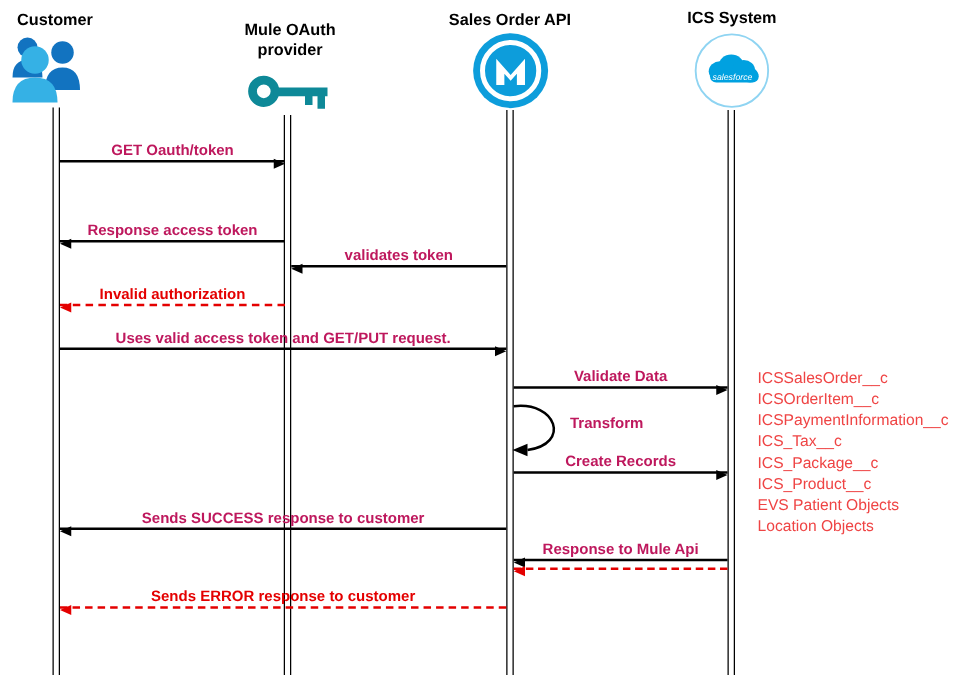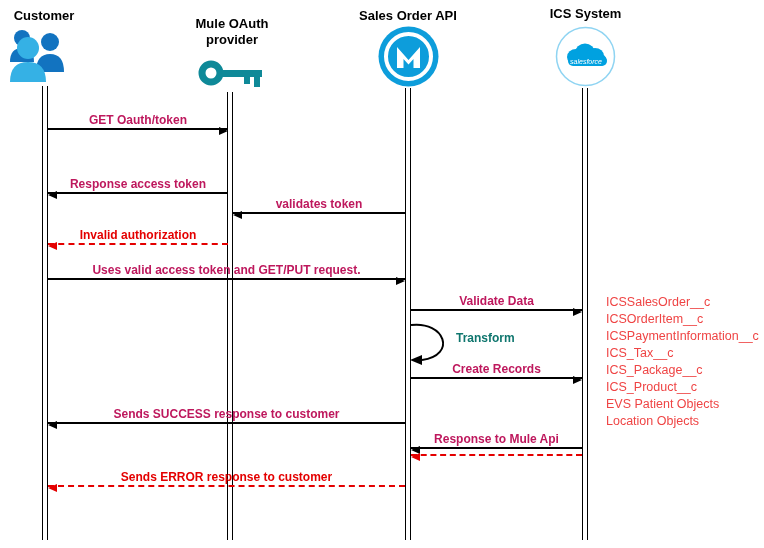--- a/index.html
+++ b/index.html
@@ -15,21 +15,21 @@
   .msg .label { display:block; height:15px; line-height:15px; text-align:center; font-size:12px; font-weight:bold; color:#be185d; padding-bottom:3px; white-space:nowrap; }
   .msg .line { position:relative; height:0; border-top:2px solid #000; }
   .msg .head { position:absolute; top:-3px; width:0; height:0; border-top:4px solid transparent; border-bottom:4px solid transparent; }
   .dir-right .head { right:0; border-left:9px solid #000; }
   .dir-left  .head { left:0;  border-right:9px solid #000; }
   .error .label { color:#e40000; }
   .error .line { border-top:2px dashed #e40000; }
   .error.dir-left  .head { border-right-color:#e40000; }
 
   .self-arrow { position:absolute; }
-  .transform-label { position:absolute; font-size:12px; font-weight:bold; color:#0f766e;text-align:right; }
+  .transform-label { position:absolute; font-size:12px; font-weight:bold; color:#be185d;text-align:right; }
 
   .side-list { position:absolute; font-size:12.5px; line-height:17px; color:#ef4444; white-space:nowrap; }
 </style>
 </head>
 <body>
 
 <div class="canvas">
 
   <div class="actor-label" style="left:6px; top:8px; width:76px;">Customer</div>
   <svg class="icon" style="left:8px; top:24px;" width="58" height="60" viewBox="0 0 58 60">

